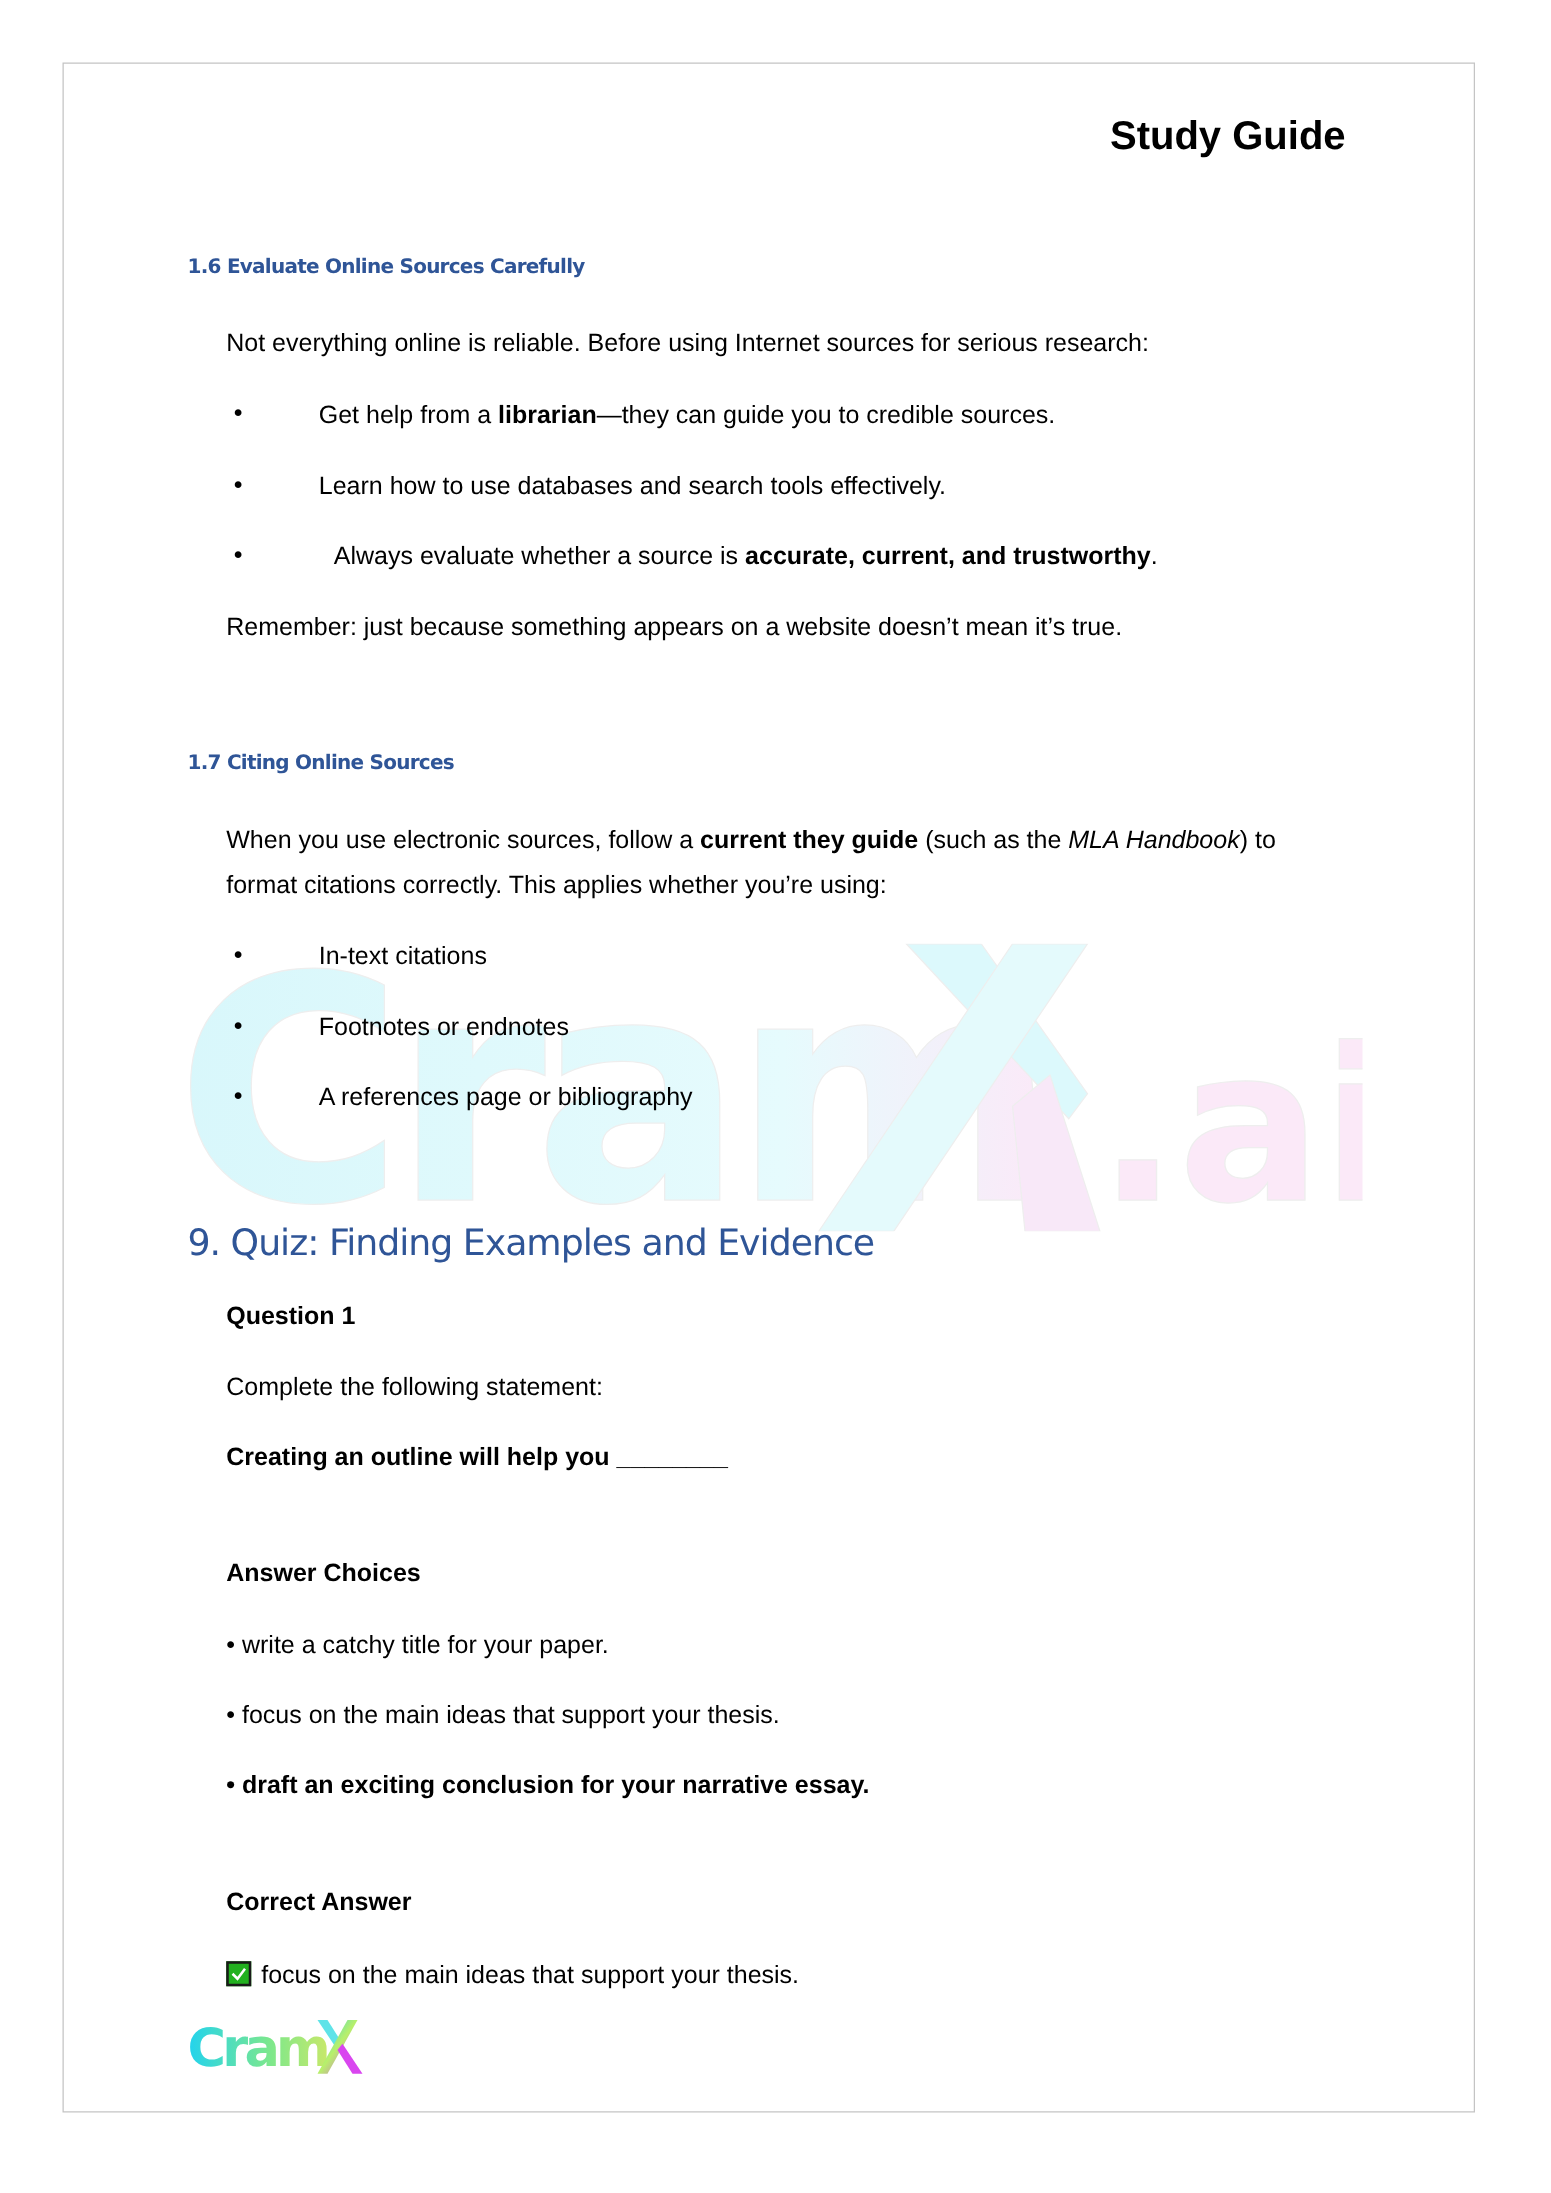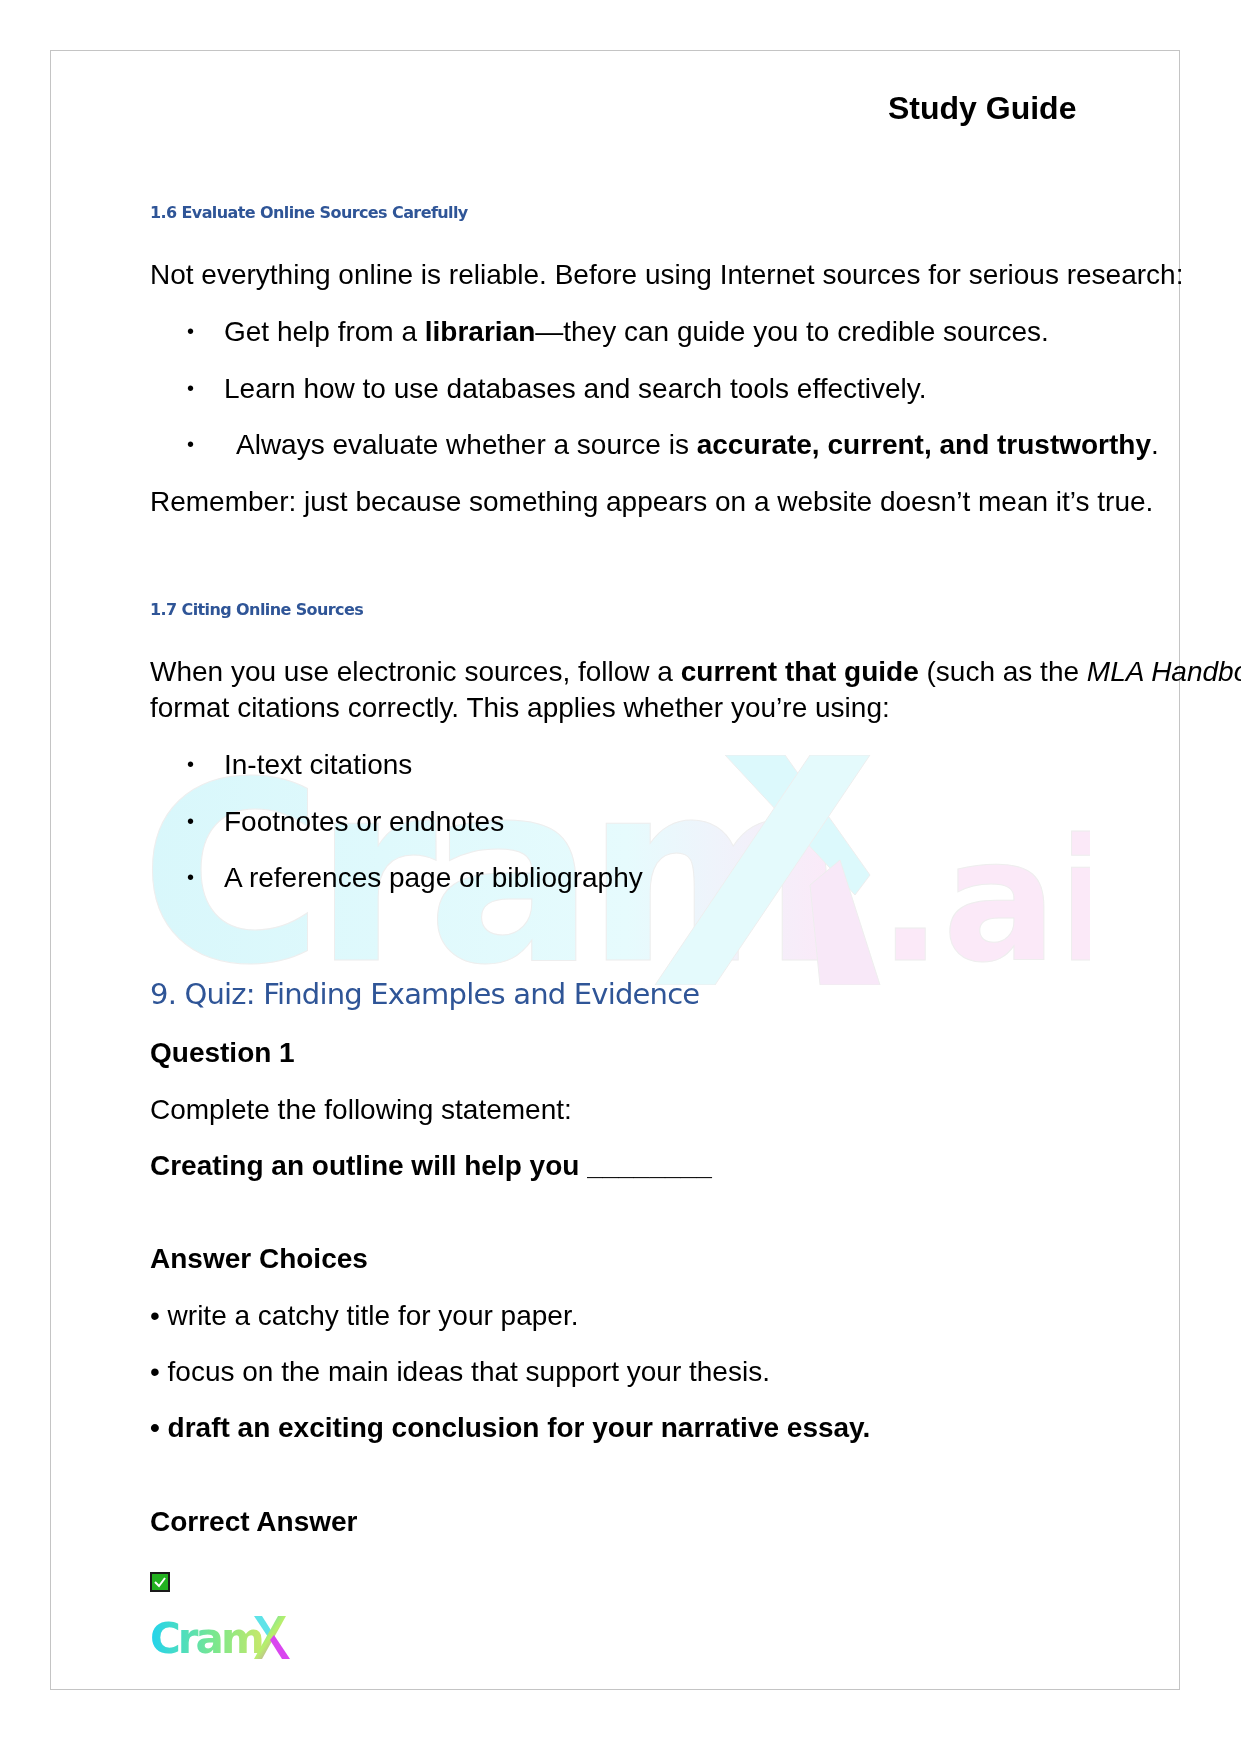--- a/index.html
+++ b/index.html
@@ -2,21 +2,21 @@
 <html><head>
   <meta charset="utf-8">
   <style>
     html, body { margin: 0; padding: 0; background: #ffffff; }
     body { width: 1241px; height: 1754px; position: relative; overflow: hidden; font-family: "Liberation Sans", sans-serif; color: #000; }
     .page { position: absolute; left: 50px; top: 50px; width: 1130px; height: 1640px; border: 1px solid #c4c4c4; box-sizing: border-box; background: #fff; }
     .abs { position: absolute; white-space: nowrap; }
     .title { font-family: "Liberation Sans", sans-serif; font-weight: bold; font-size: 32px; right: 1241px; }
     .h2 { font-family: "DejaVu Sans", sans-serif; color: #2f5597; font-weight: bold; font-size: 16px; letter-spacing: -0.6px; }
     .h1 { font-family: "DejaVu Sans", sans-serif; color: #2f5597; font-weight: normal; font-size: 29px; letter-spacing: -0.8px; }
-    .p { font-size: 28px; line-height: 24px; }
+    .p { font-size: 20px; line-height: 24px; margin-left: 31px; }
     .b { font-weight: bold; }
     .bullet { font-size: 20px; }
     .check { display: inline-block; width: 20px; height: 20px; background: #22b11f; border: 2px solid #1a1a1a; box-sizing: border-box; vertical-align: -3px; margin-right: 8px; position: relative; }
     .check svg { position: absolute; left: 1px; top: 1px; }
     .watermark { position: absolute; left: 150px; top: 755px; width: 940px; height: 230px; pointer-events: none; }
     .logo { position: absolute; left: 150px; top: 1613px; }
   </style>
 </head>
 <body>
 
@@ -47,21 +47,21 @@
 
 <div class="abs bullet" style="left:187px; top:377px;">•</div>
 <div class="abs p" style="left:224px; top:377px;">Learn how to use databases and search tools effectively.</div>
 
 <div class="abs bullet" style="left:187px; top:433px;">•</div>
 <div class="abs p" style="left:236px; top:433px;"><span>Always evaluate whether a source is </span><span class="b">accurate, current, and trustworthy</span><span>.</span></div>
 
 <div class="abs p" style="left:150px; top:490px;">Remember: just because something appears on a website doesn’t mean it’s true.</div>
 
 <div class="abs h2" style="left:150px; top:600px;">1.7 Citing Online Sources</div>
-<div class="abs p" style="left:150px; top:660px;"><span>When you use electronic sources, follow a </span><span class="b">current that guide</span><span> (such as the </span><i>MLA Handbook</i><span>) to</span></div>
+<div class="abs p" style="left:150px; top:660px;"><span>When you use electronic sources, follow a </span><span class="b">current they guide</span><span> (such as the </span><i>MLA Handbook</i><span>) to</span></div>
 <div class="abs p" style="left:150px; top:696px;">format citations correctly. This applies whether you’re using:</div>
 
 <div class="abs bullet" style="left:187px; top:753px;">•</div>
 <div class="abs p" style="left:224px; top:753px;">In-text citations</div>
 <div class="abs bullet" style="left:187px; top:810px;">•</div>
 <div class="abs p" style="left:224px; top:810px;">Footnotes or endnotes</div>
 <div class="abs bullet" style="left:187px; top:866px;">•</div>
 <div class="abs p" style="left:224px; top:866px;">A references page or bibliography</div>
 
 <div class="abs h1" style="left:150px; top:977px;">9. Quiz: Finding Examples and Evidence</div>
@@ -71,21 +71,21 @@
 
 <div class="abs p b" style="left:150px; top:1247px;">Answer Choices</div>
 <div class="abs p" style="left:150px; top:1304px;">• write a catchy title for your paper.</div>
 <div class="abs p" style="left:150px; top:1360px;">• focus on the main ideas that support your thesis.</div>
 <div class="abs p" style="left:150px; top:1416px;font-weight:bold;">• draft an exciting conclusion for your narrative essay.</div>
 
 <div class="abs p b" style="left:150px; top:1510px;">Correct Answer</div>
 <div class="abs p" style="left:150px; top:1568px;">
   <span class="check"><svg width="14" height="14" viewBox="0 0 14 14">
         <path d="M2 7 L6 11 L12 3" stroke="#fff" stroke-width="2" fill="none"></path>
-      </svg></span>
+      </svg></span><span>focus on the main ideas that support your thesis.</span>
 </div>
 
 <svg class="logo" width="150" height="50" viewBox="0 0 150 50">
   <defs>
     <linearGradient id="lg1" x1="0" y1="0" x2="1" y2="0">
       <stop offset="0" stop-color="#22d3ee"></stop>
       <stop offset="0.6" stop-color="#7ee88b"></stop>
       <stop offset="1" stop-color="#c7e86a"></stop>
     </linearGradient>
     <linearGradient id="lg2" x1="0" y1="0" x2="1" y2="1">

